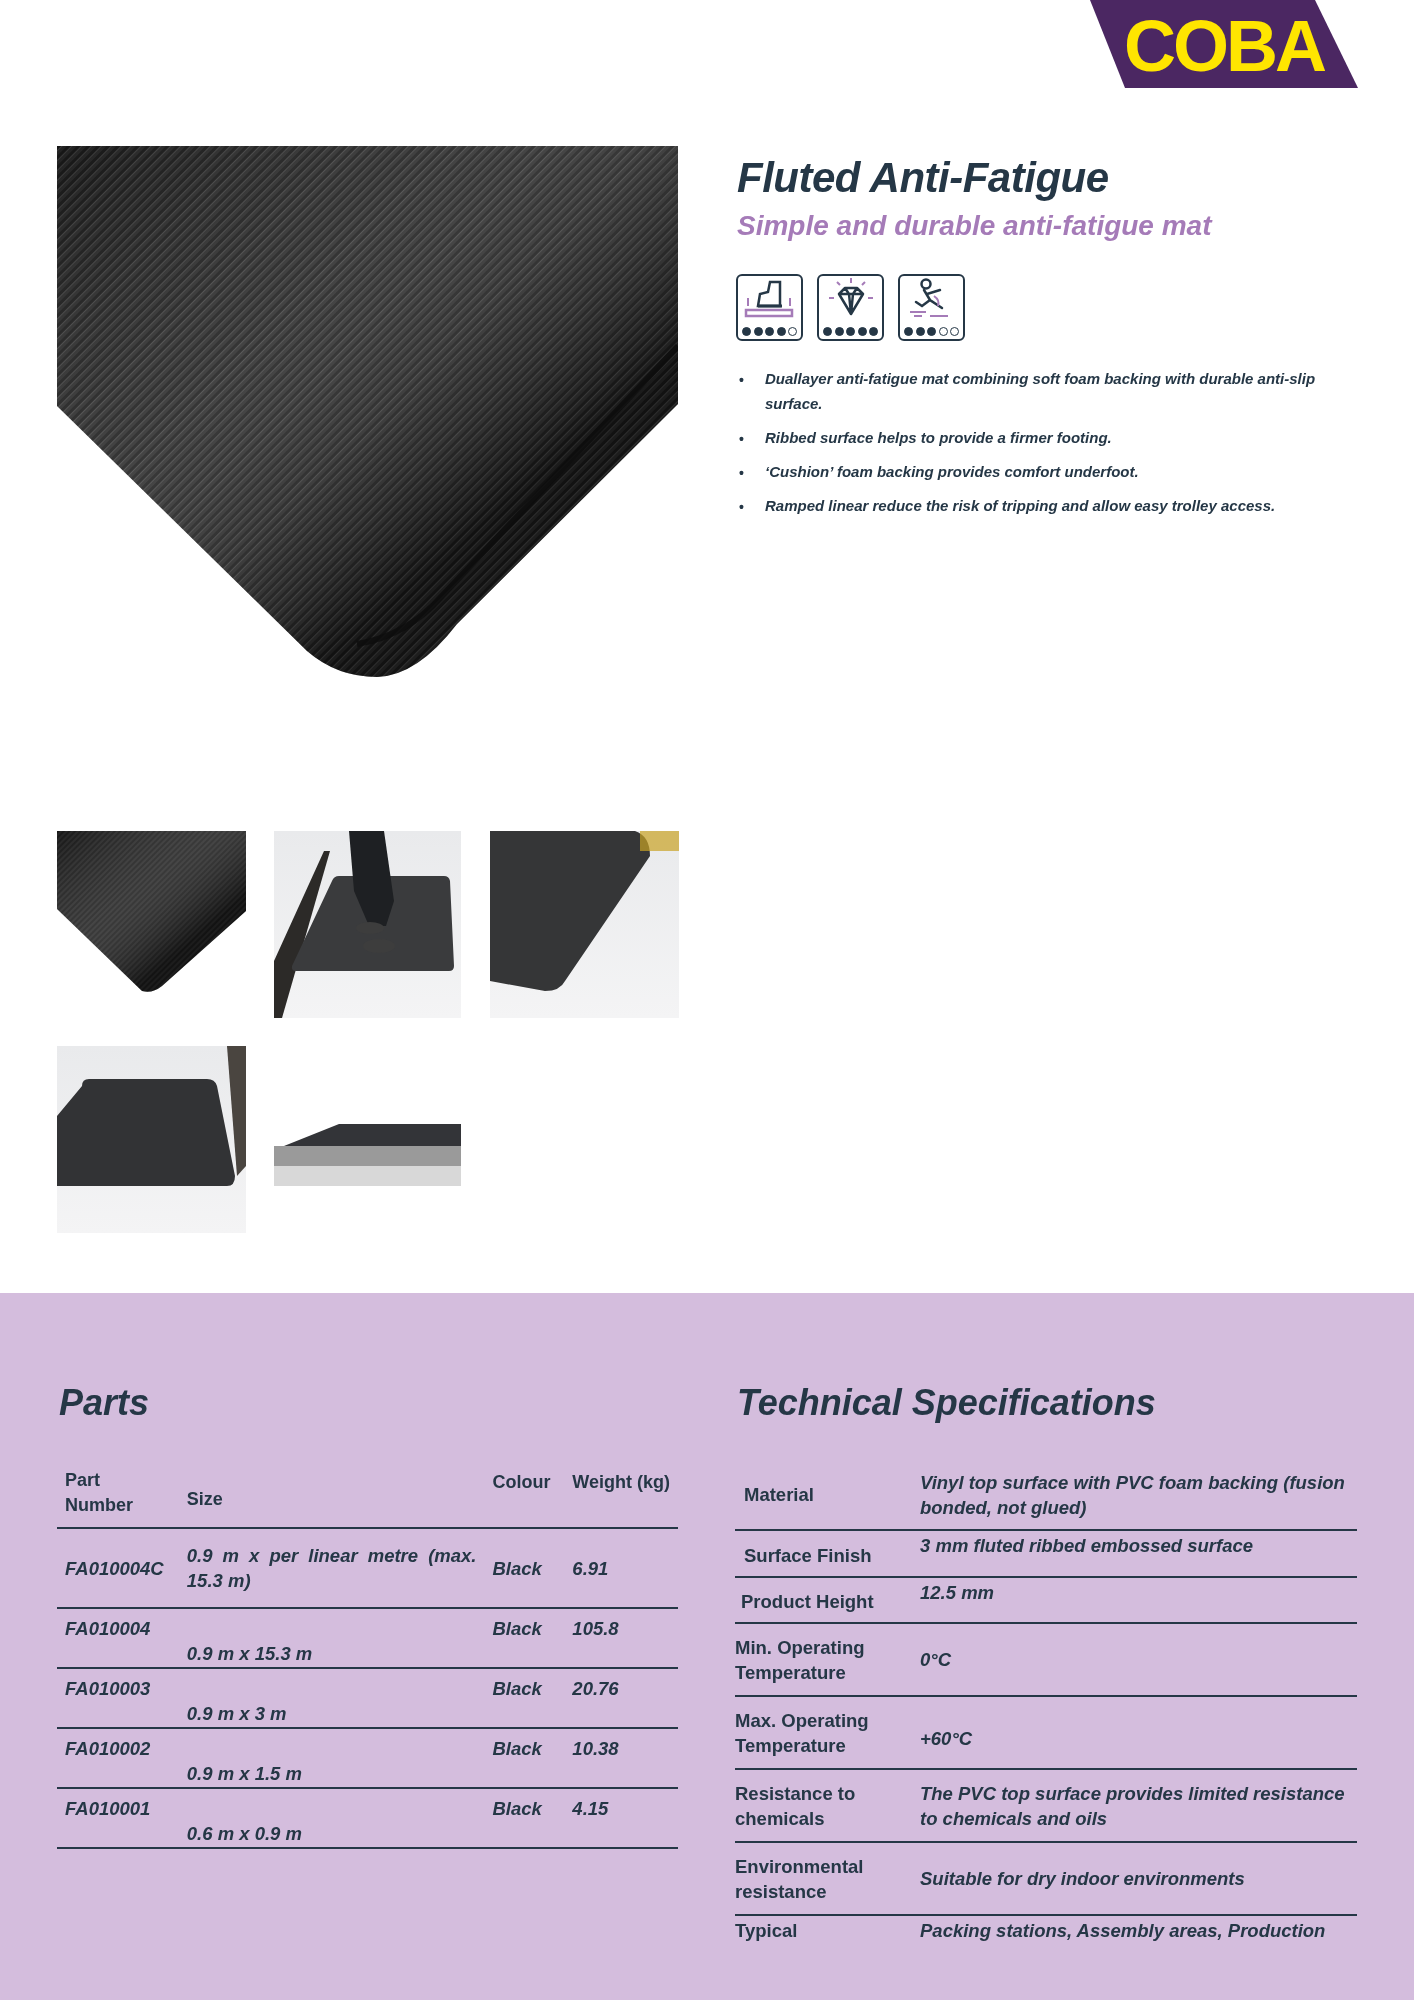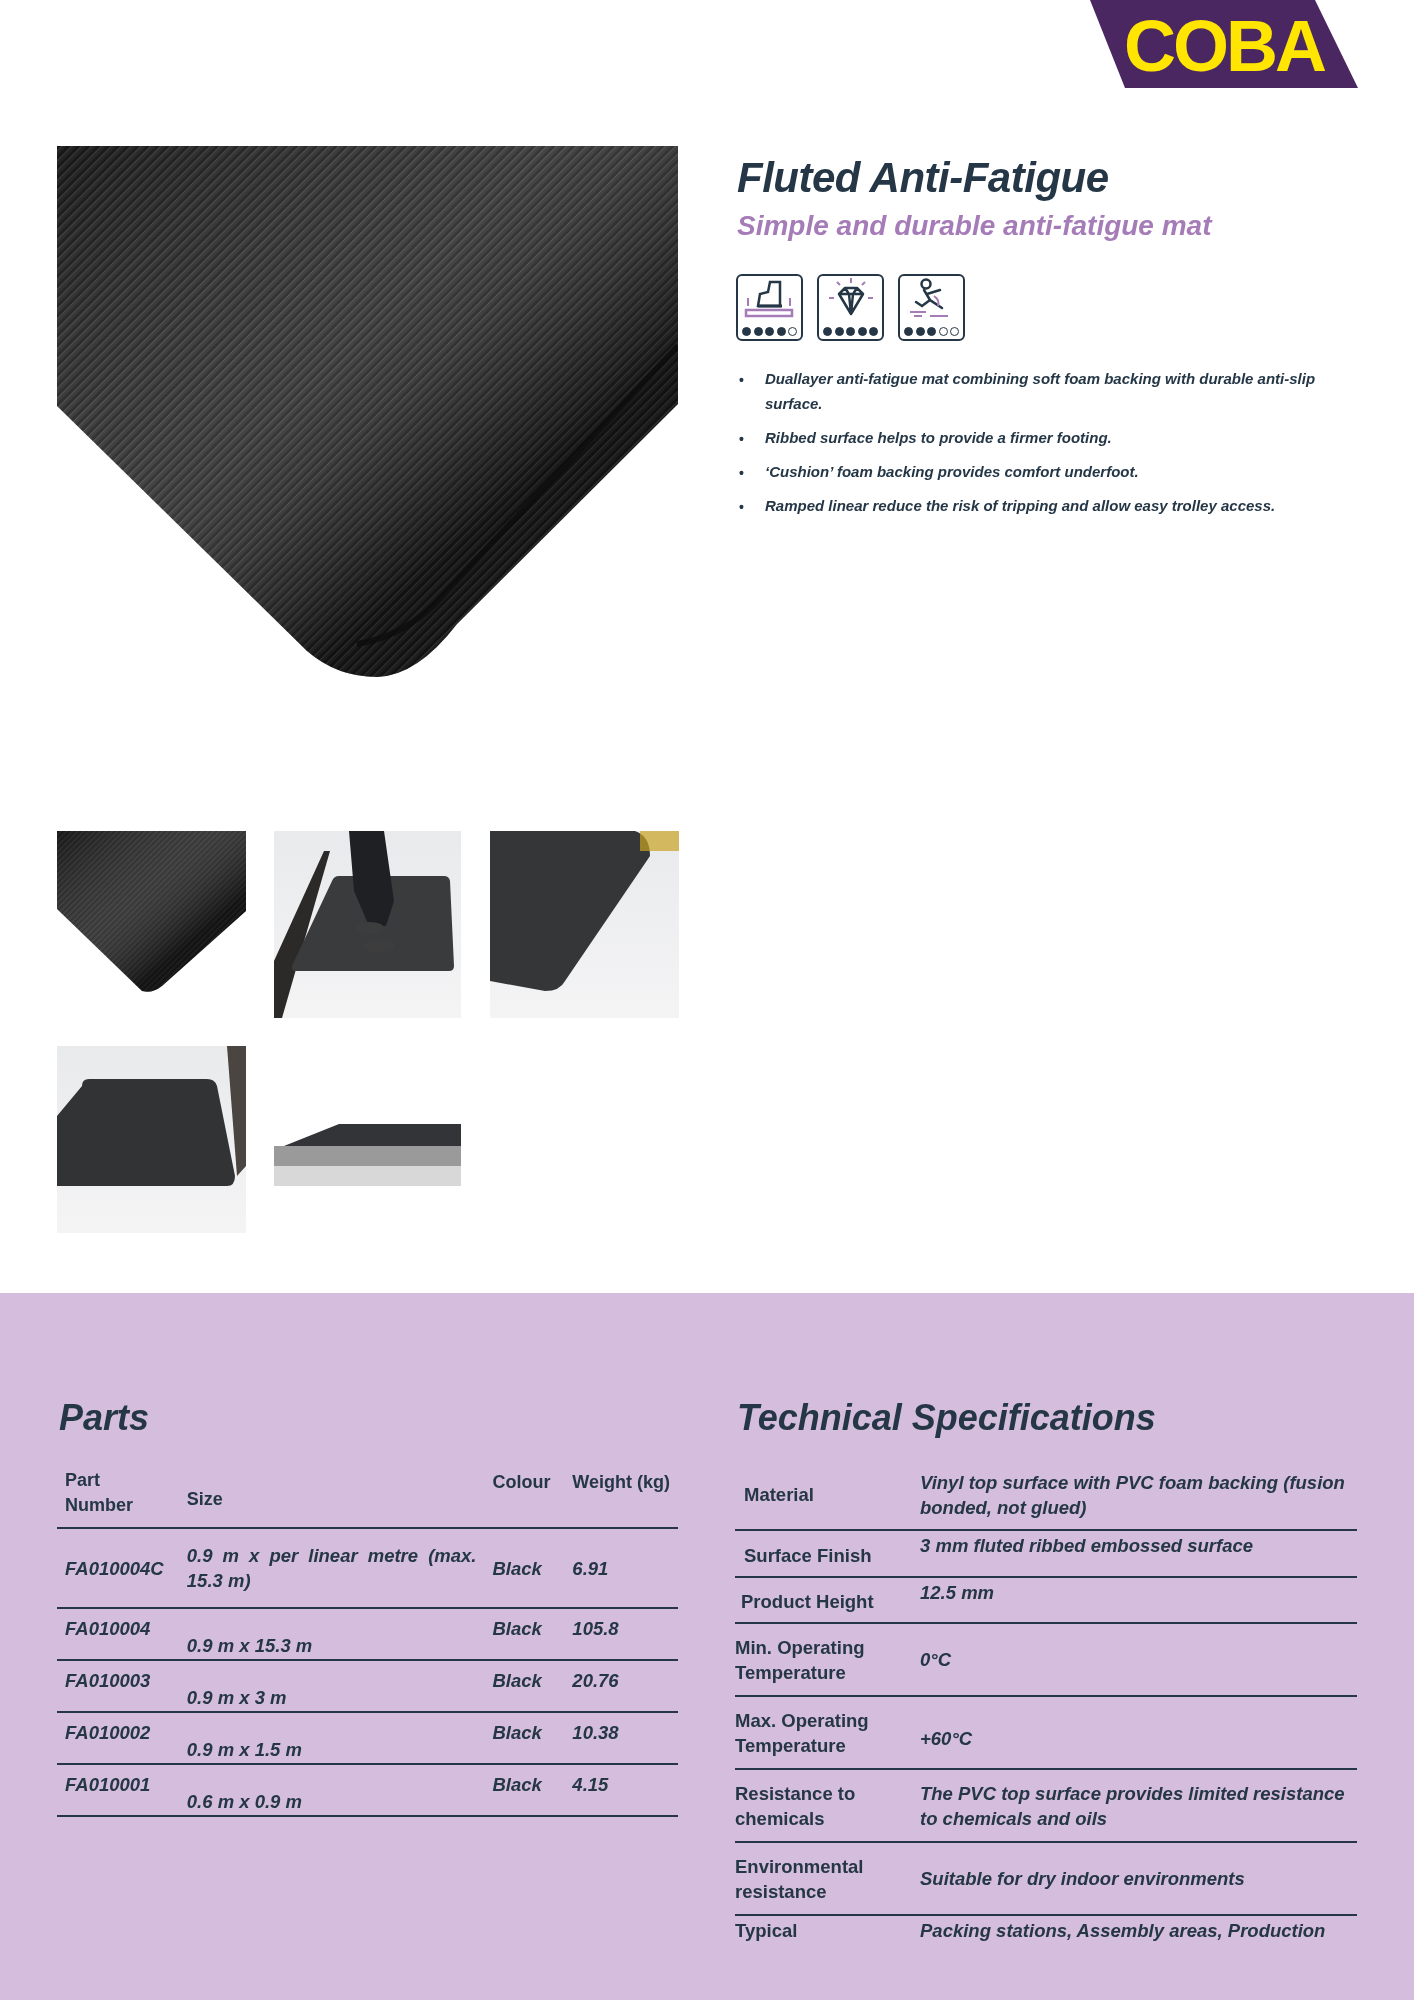--- a/index.html
+++ b/index.html
@@ -30,29 +30,29 @@
   .features { position: absolute; left: 737px; top: 366px; width: 620px; list-style: none; }
   .features li { position: relative; padding-left: 28px; font-size: 15px; font-weight: 700; font-style: italic; line-height: 25px; margin-bottom: 9px; }
   .features li::before { content: "•"; position: absolute; left: 2px; top: 2px; font-style: normal; font-size: 14px; }
 
   
   .thumb { position: absolute; width: 189px; height: 187px; overflow: hidden; }
 
   
   .band { position: absolute; left: 0; top: 1293px; width: 1414px; height: 707px; }
 
-  .sec-title { position: absolute; font-size: 36px; font-weight: 700; font-style: italic; margin-top: 15px; }
+  .sec-title { position: absolute; font-size: 36px; font-weight: 700; font-style: italic; }
 
   .parts { position: absolute; left: 57px; top: 1458px; width: 621px; border-collapse: collapse; }
   .parts th { text-align: left; font-size: 18px; font-weight: 700; vertical-align: middle; padding: 6px 8px; line-height: 25px; }
   .parts td { font-size: 18.5px; font-weight: 700; font-style: italic; padding: 6px 8px; line-height: 25px; }
   .parts tr.head { height: 70px; border-bottom: 2px solid #253746; }
   .parts tr.row { border-bottom: 2px solid #253746; }
   .parts tr.row.tall { height: 80px; }
-  .parts tr.row.short { height: 52px; }
+  .parts tr.row.short { height: 60px; }
   .parts tr.short td.pn, .parts tr.short td.col, .parts tr.short td.wt { vertical-align: top; padding-top: 7px; }
   .parts tr.short td.sz { vertical-align: bottom; padding-bottom: 1px; }
   .parts tr.tall td.sz { text-align: justify; text-align-last: left; }
 
   .specs { position: absolute; left: 735px; top: 1460px; width: 622px; border-collapse: collapse; }
   .specs td { font-size: 18.5px; line-height: 25px; padding: 2px 6px 2px 0; }
   .specs td.k { font-weight: 700; width: 185px; }
   .specs td.v { font-weight: 700; font-style: italic; }
   .specs tr { border-bottom: 2px solid #253746; }
   .specs tr.last { border-bottom: none; }

